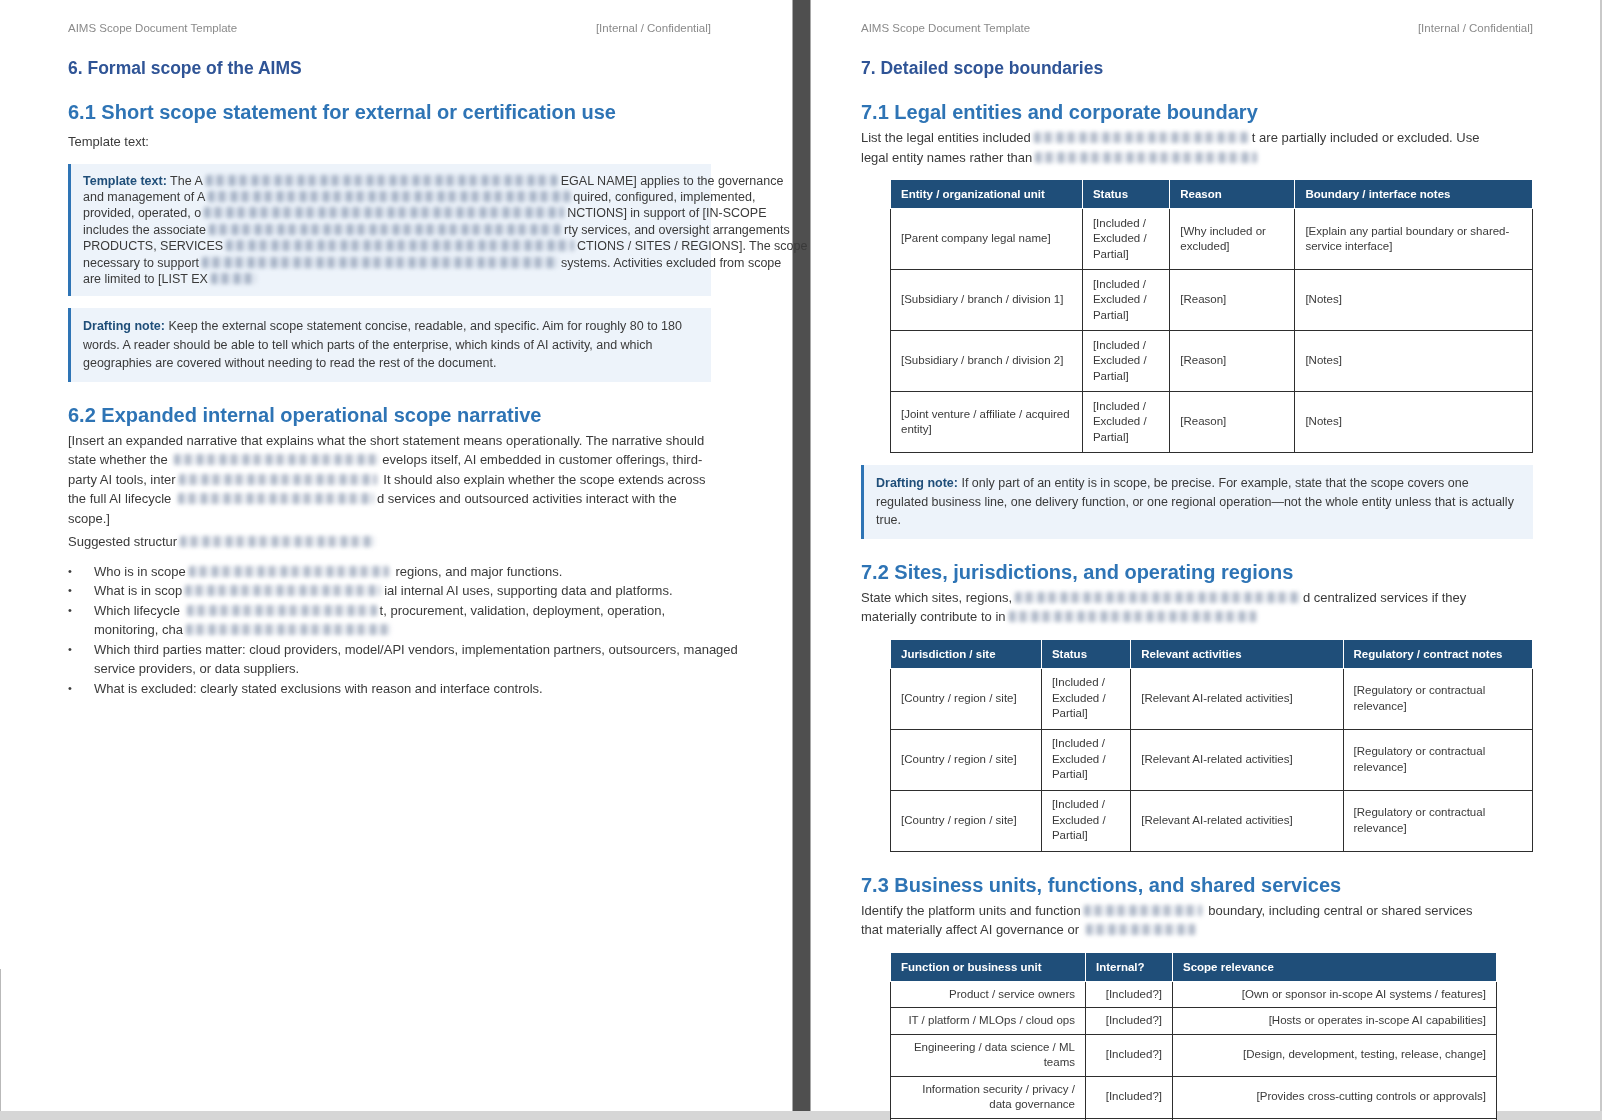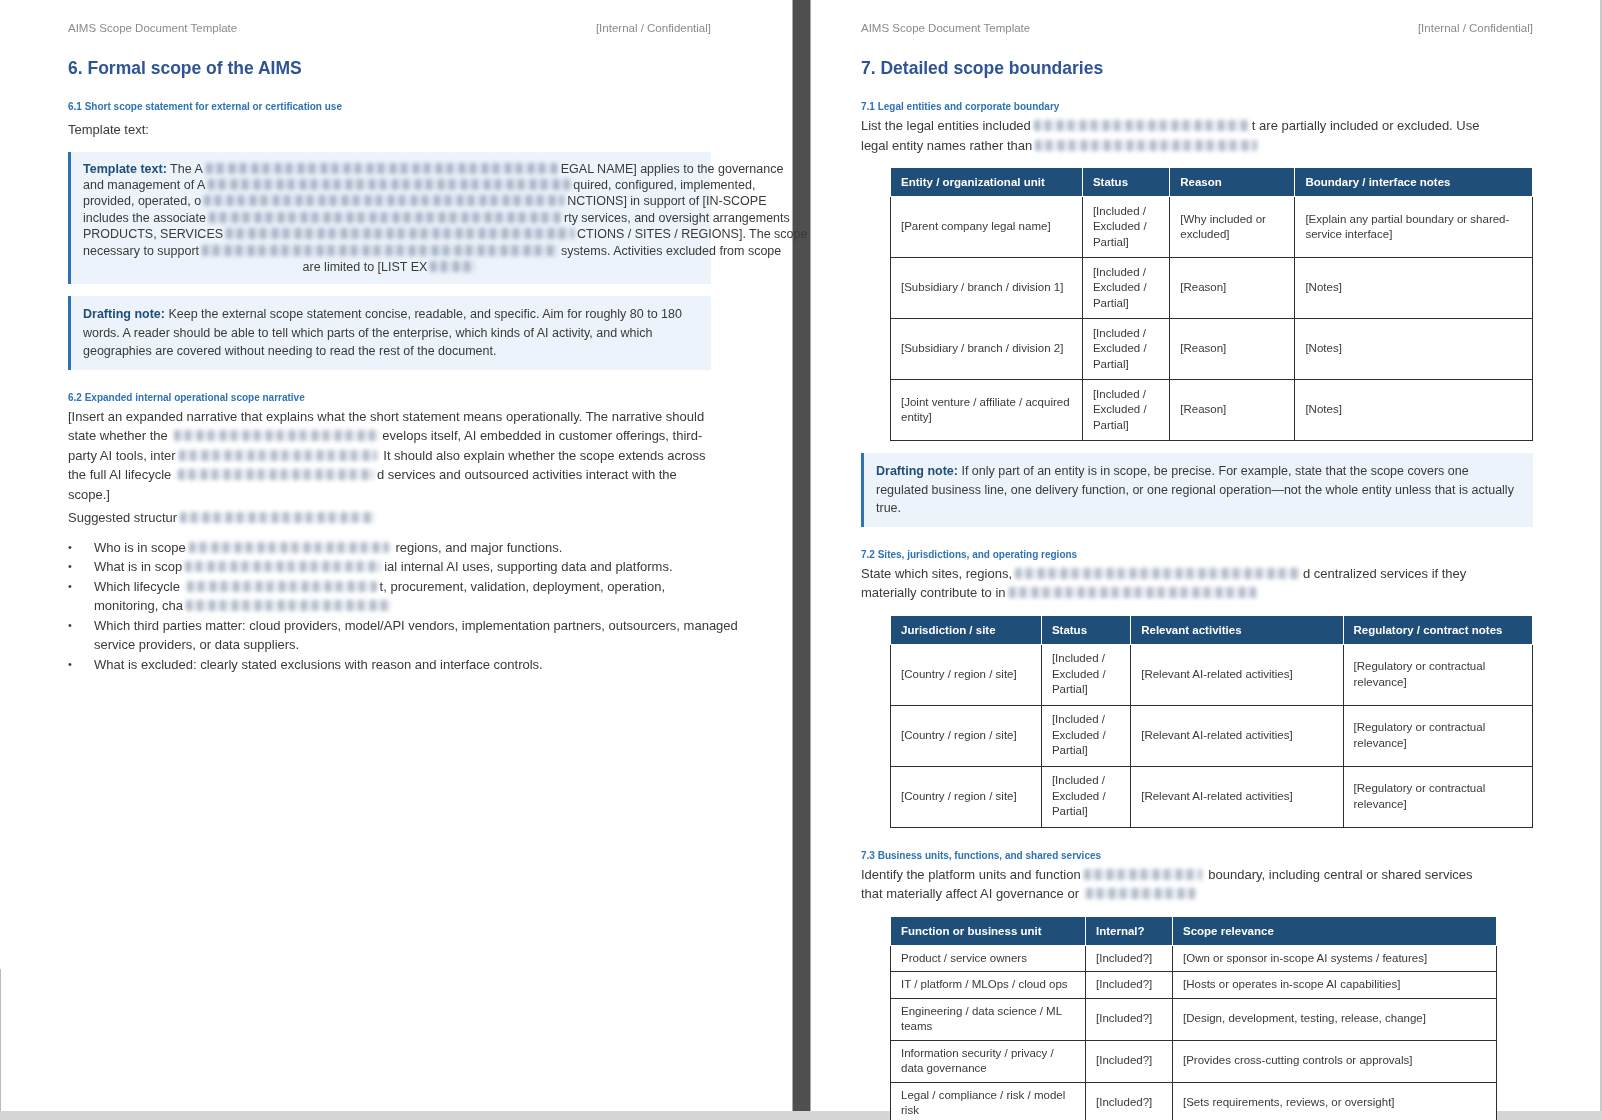--- a/index.html
+++ b/index.html
@@ -11,50 +11,50 @@
   .edge-left{position:absolute;left:0;top:0;width:1px;height:1111px;background:#b9b9b9;}
   .edge-right{position:absolute;right:0;top:0;width:2px;height:1111px;background:#c9c9c9;}
   .bottom-strip{position:absolute;left:0;top:1111px;width:1602px;height:9px;background:#d6d6d6;}
   .divider{position:absolute;left:792px;top:0;width:17px;height:1111px;background:#4f4f4f;
     border-left:1px solid #a8a8a8;border-right:1px solid #a8a8a8;}
   .page{position:absolute;top:0;height:969px;background:#fff;box-sizing:border-box;}
   .page-left{left:0;width:792px;padding:22px 81px 0 68px;}
   .page-right{left:811px;width:789px;padding:22px 67px 0 50px;}
   .pg-header{display:flex;justify-content:space-between;font-size:11.5px;color:#8a8a8a;}
   h1{font-size:17.5px;font-weight:bold;color:#2f5496;margin:24px 0 0 0;}
-  h2{font-size:10px;font-weight:bold;color:#2e74b5;margin:22px 0 0 0;}
+  h2{font-size:20px;font-weight:bold;color:#2e74b5;margin:22px 0 0 0;}
   .body{font-size:13px;line-height:19.5px;margin:8px 0 0 0;}
   .para .tline{font-size:13px;line-height:19.5px;white-space:nowrap;}
   .para{margin-top:4px;}
   
   .note{background:#edf3fa;border-left:3px solid #2e74b5;padding:9px 12px;margin-top:12px;
     font-size:12.5px;line-height:18.5px;color:#3a3a3a;}
   .note .lbl{font-weight:bold;color:#1f4e79;}
-  .tbox .tline{font-size:12.5px;line-height:16.4px;white-space:nowrap;text-align:center;}
+  .tbox .tline{font-size:12.5px;line-height:16.4px;white-space:nowrap;}
   
   .redact{display:inline-block;height:11px;border-radius:2px;vertical-align:-1px;margin:0 3px;
     background:repeating-linear-gradient(90deg,
       rgba(93,112,143,0.50) 0 6px, rgba(160,173,196,0.22) 6px 11px,
       rgba(70,90,125,0.42) 11px 17px, rgba(185,195,212,0.25) 17px 23px);
     filter:blur(2.2px);}
   
   .bullets{margin-top:10px;}
   .bullets .tline{font-size:13px;line-height:19.5px;padding-left:26px;white-space:nowrap;}
   .bmark{display:inline-block;width:26px;margin-left:-26px;font-size:11px;vertical-align:1px;}
   
   table.tbl{border-collapse:collapse;margin-top:12px;table-layout:fixed;margin-left:29px;}
   table.tbl th{background:#1f4e79;color:#fff;font-size:11.5px;font-weight:bold;text-align:left;
     padding:8px 10px;border:1.5px solid #ffffff;}
   table.tbl td{border:1px solid #2e2e2e;font-size:11.5px;line-height:15.5px;
     padding:5px 10px;vertical-align:middle;background:#fff;}
   .t-tall td{height:50px;}
   .t1{margin-left:11px;}
   .t2{margin-left:11px;}
   .t3{margin-left:17px;}
-  .t3 td{padding:6px 10px;}
+  .t3 td{padding:6px 10px;text-align:right;}
 </style>
 </head>
 <body>
 
 <div class="edge-left"></div>
 <div class="edge-right"></div>
 <div class="bottom-strip"></div>
 <div class="divider"></div>
 
 <div class="page page-left">

